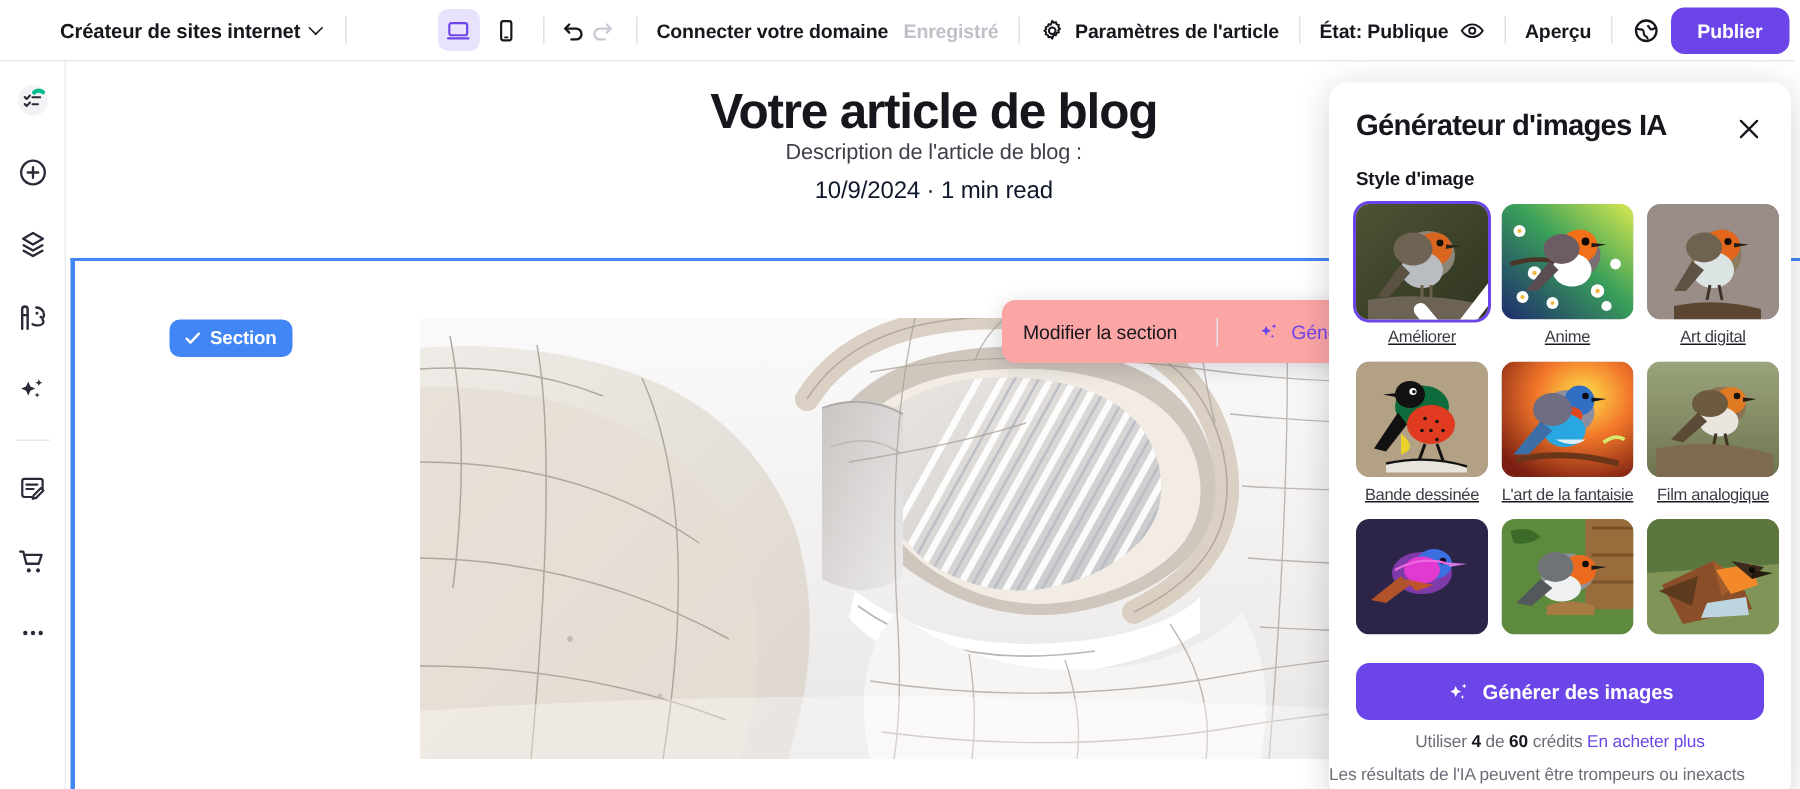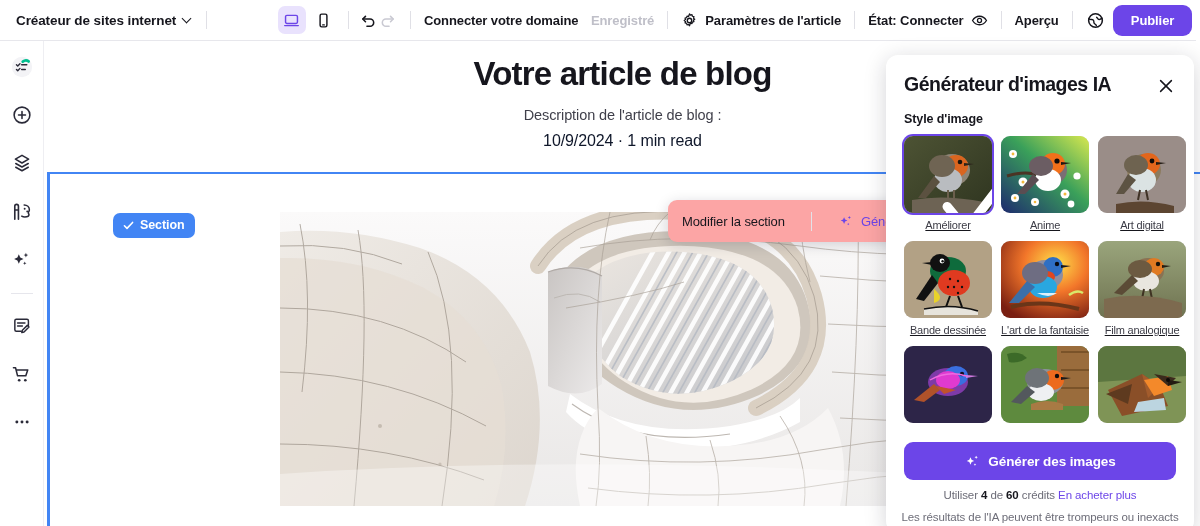--- a/index.html
+++ b/index.html
@@ -9,21 +9,21 @@
     font-family: "Liberation Sans", sans-serif;
     background: #ffffff;
     color: #16161d;
   }
   #app { position: relative; width: 1200px; height: 526px; overflow: hidden; background: #fff; }
 
   
   .topbar {
     position: absolute; top: 0; left: 0; width: 1196px; height: 41px;
     background: #ffffff; border-bottom: 1px solid #e7e7ec;
-    display: flex; align-items: center; z-index: 40;
+    display: flex; align-items: center; z-index: 40; padding-left: 24px;
   }
   .tb-brand {
     display: flex; align-items: center; gap: 7px;
     padding-left: 16px; font-size: 13.5px; font-weight: 700; color: #16161d;
     letter-spacing: -0.1px; white-space: nowrap;
   }
   .chev { width: 10px; height: 10px; position: relative; flex: 0 0 auto; }
   .chev::after {
     content: ""; position: absolute; left: 0px; top: 0px;
     width: 6px; height: 6px; border-right: 1.6px solid #16161d; border-bottom: 1.6px solid #16161d;
@@ -76,21 +76,21 @@
   
   .canvas {
     position: absolute; left: 45px; top: 41px; width: 1155px; height: 485px;
     background: #ffffff; overflow: hidden;
   }
   .blogheader { text-align: center; padding-top: 12px; }
   .blog-title {
     font-size: 33px; font-weight: 800; letter-spacing: -0.8px; color: #16161d;
     line-height: 1.25;
   }
-  .blog-desc { font-size: 14.5px; color: #3f3f4a; margin-top: 13px; letter-spacing: -0.1px;}
+  .blog-desc { font-size: 14.5px; color: #3f3f4a; letter-spacing: -0.1px;}
   .blog-meta { font-size: 16px; color: #0f172a; margin-top: 9px; letter-spacing: -0.1px;}
 
   
   .section-frame {
     position: absolute; left: 2px; top: 131px; width: 1153px; height: 354px;
     border-left: 3px solid #4285f4; border-top: 2px solid #4285f4;
     pointer-events: none;
   }
   .section-badge {
     position: absolute; left: 68px; top: 172px;
@@ -163,21 +163,21 @@
     display: flex; align-items: center; justify-content: center; gap: 7px;
     font-size: 13.5px; font-weight: 700; cursor: pointer; letter-spacing: -0.1px;
   }
   .credits {
     position: absolute; left: 0; right: 0; top: 434px; text-align: center;
     font-size: 11.5px; color: #6d6d78; letter-spacing: -0.1px;
   }
   .credits b { color: #16161d; font-weight: 700; }
   .credits a { color: #6c45e8; text-decoration: none; cursor: pointer; }
   .disclaimer {
-    position: absolute; left: 0; right: 0; top: 456px; text-align: center;
+    position: absolute; left: 0; right: 0; top: 456px; 
     font-size: 11.5px; color: #6d6d78; letter-spacing: -0.1px;
   }
 </style>
 </head>
 <body>
 
 <div id="app">
 
   <div class="topbar">
 
@@ -232,21 +232,21 @@
       <svg width="17" height="17" viewBox="0 0 20 20" fill="none">
         <circle cx="10" cy="10" r="2.6" stroke="#16161d" stroke-width="1.6"></circle>
         <path d="M10 2.2l1.1 1.5 1.8-.5.5 1.8 1.8.5-.5 1.8 1.5 1.1-1.5 1.1.5 1.8-1.8.5-.5 1.8-1.8-.5L10 16.2l-1.1-1.5-1.8.5-.5-1.8-1.8-.5.5-1.8L3.8 10l1.5-1.1-.5-1.8 1.8-.5.5-1.8 1.8.5L10 2.2z" stroke="#16161d" stroke-width="1.5" stroke-linejoin="round"></path>
       </svg>
       <span class="tb-text">Paramètres de l'article</span>
     </div>
 
     <div class="tb-sep sep-m"></div>
 
     <div class="row-c gap6">
-      <span class="tb-text">État: Connecter</span>
+      <span class="tb-text">État: Publique</span>
       <svg width="17" height="17" viewBox="0 0 20 20" fill="none">
         <path d="M1.8 10S4.8 5 10 5s8.2 5 8.2 5-3 5-8.2 5-8.2-5-8.2-5z" stroke="#16161d" stroke-width="1.5"></path>
         <circle cx="10" cy="10" r="2.4" stroke="#16161d" stroke-width="1.5"></circle>
       </svg>
     </div>
 
     <div class="tb-sep sep-m"></div>
 
     <div class="tb-text">Aperçu</div>
 

